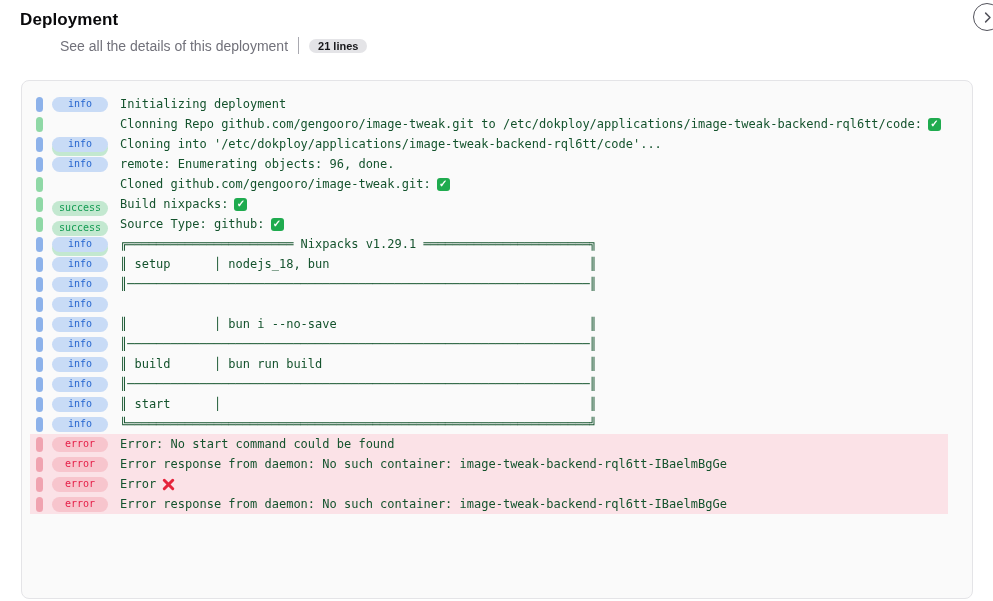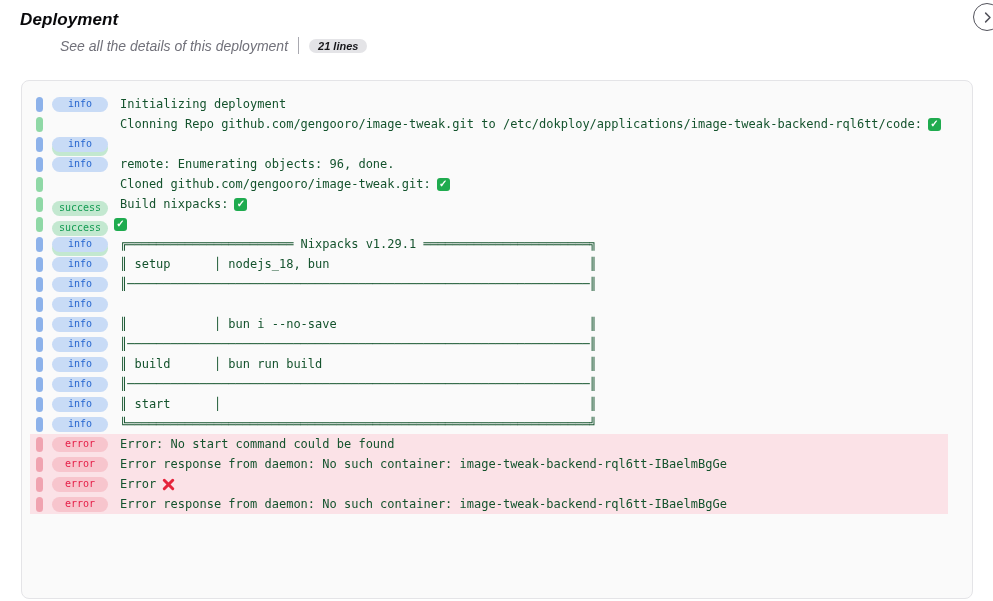--- a/index.html
+++ b/index.html
@@ -1,20 +1,20 @@
 <!DOCTYPE html>
 <html style="--info-bar: #8db2ea; --info-badge-bg: #c8dbf6; --info-badge-text: #2766cf; --success-bar: #8fd8a6; --success-badge-bg: #c3e8d0; --success-badge-text: #149b53; --error-bar: #f0a3b0; --error-badge-bg: #f7c5cd; --error-badge-text: #e51c45; --error-row-bg: #fbe2e7;"><head>
 <meta charset="utf-8">
 <style>
   * { margin:0; padding:0; box-sizing:border-box; }
   html,body { width:993px; height:601px; background:#ffffff; overflow:hidden;
     font-family:"Liberation Sans", sans-serif; position:relative; }
 
   
-  .header { position:absolute; top:10px; left:20px; right:40px;font-style:italic; }
+  .header { position:absolute; top:10px; left:20px; right:40px; }
   .title { font-size:17px; font-weight:700; color:#09090b; letter-spacing:.1px; }
   .subtitle-row { display:flex; align-items:center; gap:10px; margin-top:7px; }
   .subtitle { font-size:14px; color:#71717a;margin-left:40px; }
   .v-divider { width:1px; height:17px; background:#a9a9b0; }
   .lines-badge { background:#e4e4e7; color:#18181b; font-size:11px; font-weight:600;
     padding:0 9px; border-radius:999px; line-height:14px; }
 
   .close-btn { position:absolute; top:3px; right:-8px; width:28px; height:28px;
     border-radius:50%; border:1.5px solid #52525b; background:#ffffff;
     display:flex; align-items:center; justify-content:center; cursor:pointer; }
@@ -84,20 +84,21 @@
     <div class="log-line level-success">
     <span class="lvl-bar"></span>
     <span class="lvl-badge">success</span>
     <span class="log-text">Clonning Repo github.com/gengooro/image-tweak.git to /etc/dokploy/applications/image-tweak-backend-rql6tt/code:</span>
     <span class="emoji emoji-check show">✓</span>
 
   </div>
     <div class="log-line level-info">
     <span class="lvl-bar"></span>
     <span class="lvl-badge">info</span>
+    <span class="log-text">Cloning into '/etc/dokploy/applications/image-tweak-backend-rql6tt/code'...</span>
 
   </div>
     <div class="log-line level-info">
     <span class="lvl-bar"></span>
     <span class="lvl-badge">info</span>
     <span class="log-text">remote: Enumerating objects: 96, done.</span>
 
   </div>
     <div class="log-line level-success">
     <span class="lvl-bar"></span>
@@ -109,20 +110,21 @@
     <div class="log-line level-success">
     <span class="lvl-bar"></span>
     <span class="lvl-badge">success</span>
     <span class="log-text">Build nixpacks:</span>
     <span class="emoji emoji-check show">✓</span>
 
   </div>
     <div class="log-line level-success">
     <span class="lvl-bar"></span>
     <span class="lvl-badge">success</span>
+    <span class="log-text">Source Type: github:</span>
     <span class="emoji emoji-check show">✓</span>
 
   </div>
     <div class="log-line level-info">
     <span class="lvl-bar"></span>
     <span class="lvl-badge">info</span>
     <span class="log-text">╔═══════════════════════ Nixpacks v1.29.1 ═══════════════════════╗</span>
 
   </div>
     <div class="log-line level-info">

